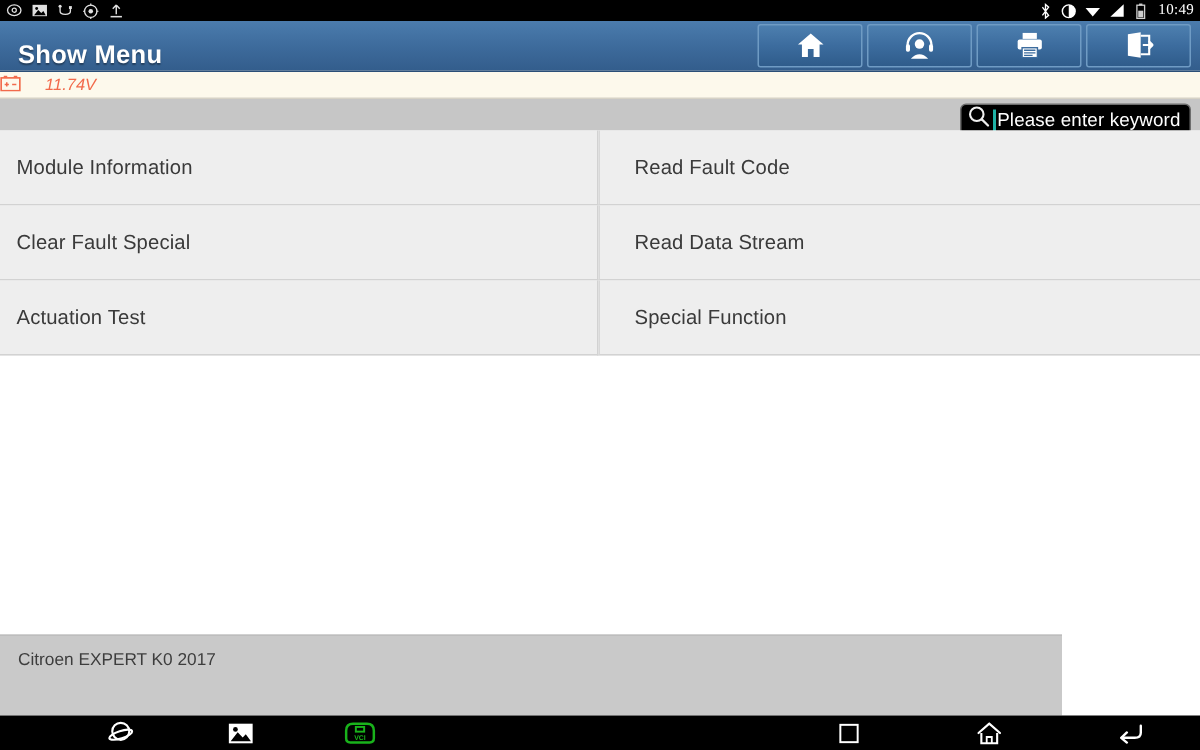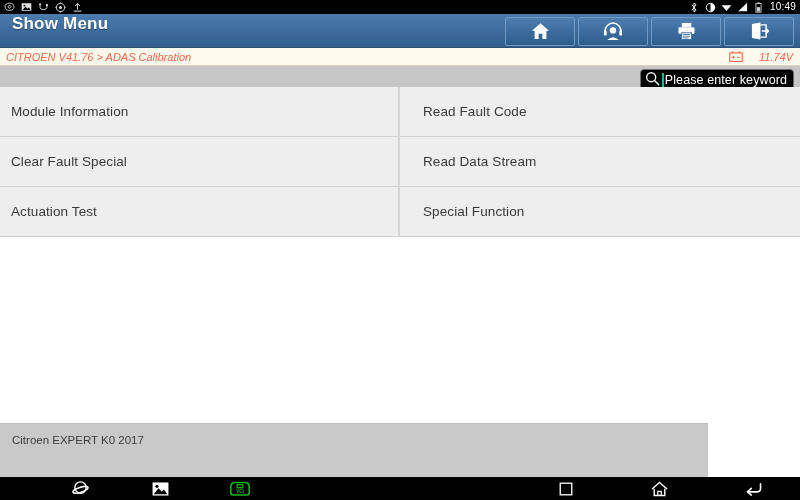--- a/index.html
+++ b/index.html
@@ -46,35 +46,35 @@
     align-items: center;
     justify-content: center;
     color: #e8e8e8;
   }
   .sb-icon svg { display: block; }
   .sb-time {
     color: #ffffff;
     font-size: 10px;
     line-height: 10px;
     letter-spacing: 0.2px;
-    font-family: Liberation Sans, sans-serif;
+    font-family: Liberation Serif, serif;
     padding-left: 1px;
   }
 
   
   .titlebar {
     position: absolute;
     top: 14px; left: 0;
     width: 800px;
     height: 34px;
     background: linear-gradient(to bottom, #4b7cad 0%, #3f6d9e 45%, #335d8c 100%);
     border-bottom: 1px solid #2b4f77;
     box-sizing: border-box;
     display: flex;
-    align-items: flex-start;
+    align-items: flex-end;
     justify-content: space-between;
   }
   .app-title {
     color: #ffffff;
     font-size: 17px;
     font-weight: bold;
     padding-left: 12px;
     letter-spacing: 0.2px;
     text-shadow: 0 1px 1px rgba(0,0,0,0.35);
   }
@@ -372,21 +372,20 @@
               <path d="M2 2 L11 0.6 L11 18.4 L2 17 Z" fill="#ffffff"></path>
               <path d="M11 3 L17 3 L17 16 L11 16" fill="none" stroke="#ffffff" stroke-width="1.5"></path>
               <path d="M12.5 9.5 L19.5 9.5 M16.6 6.6 L19.5 9.5 L16.6 12.4" fill="none" stroke="#ffffff" stroke-width="1.5"></path>
             </svg>
         </span>
       </div>
     </div>
   </div>
 
   <div class="crumbbar">
-    <div class="crumb-text">CITROEN V41.76 &gt; ADAS Calibration</div>
     <div class="volt-wrap">
       <span>
         <svg width="14" height="11" viewBox="0 0 18 14">
             <rect x="3.2" y="0.6" width="3" height="1.6" fill="#f26a4b"></rect>
             <rect x="11.8" y="0.6" width="3" height="1.6" fill="#f26a4b"></rect>
             <rect x="1" y="2.4" width="16" height="11" fill="none" stroke="#f26a4b" stroke-width="1.4"></rect>
             <path d="M4 8 H7.6 M5.8 6.2 V9.8" stroke="#f26a4b" stroke-width="1.3"></path>
             <path d="M10.4 8 H14" stroke="#f26a4b" stroke-width="1.3"></path>
           </svg>
       </span>

